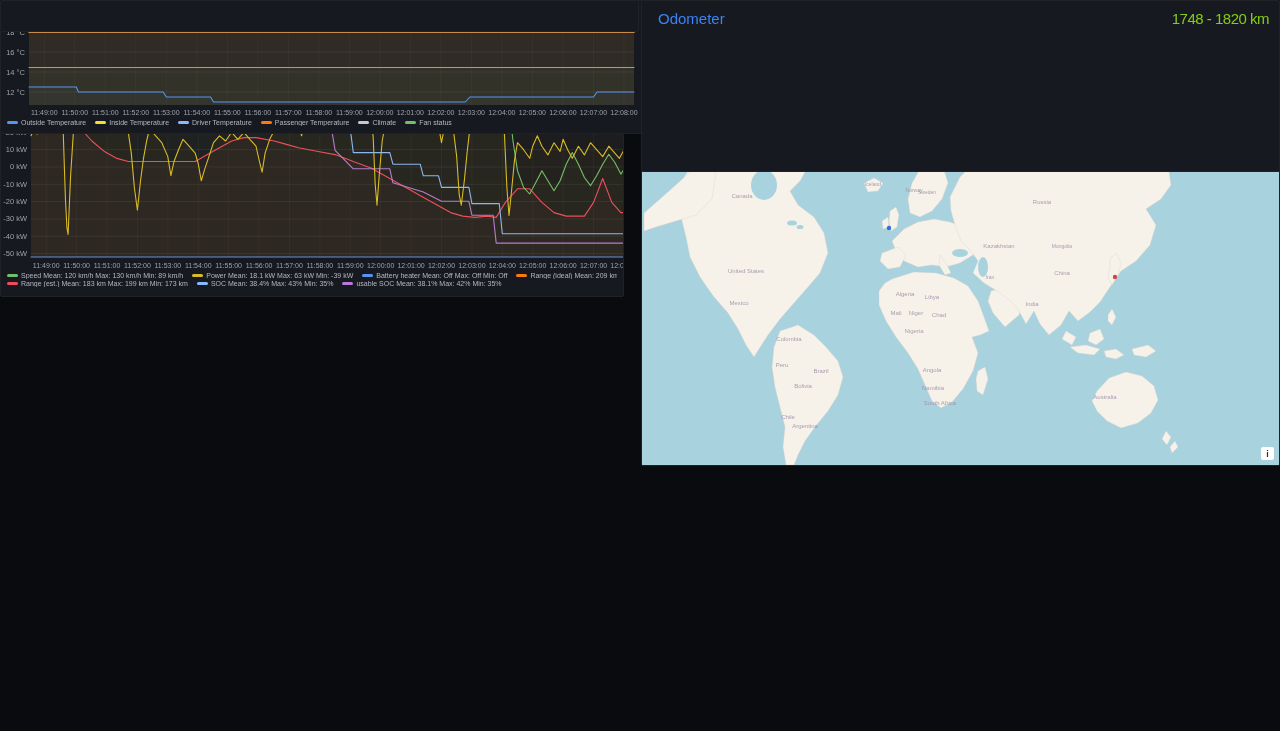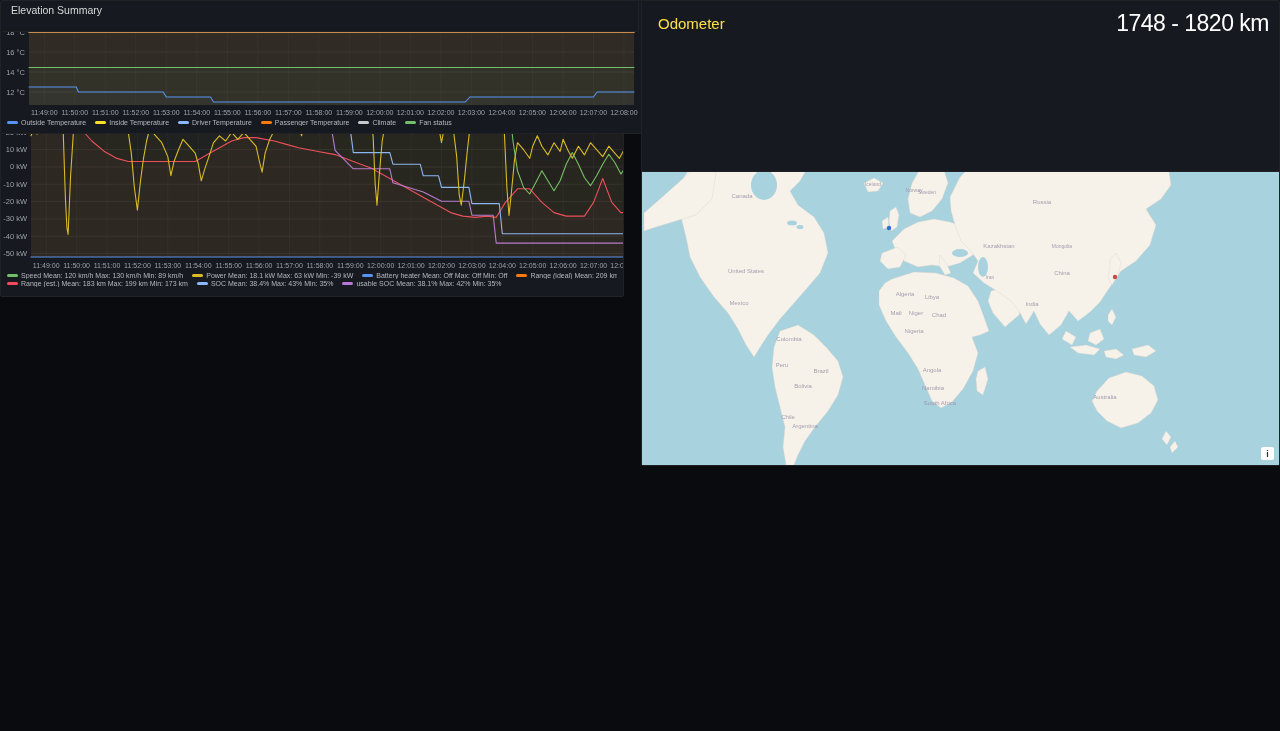--- a/index.html
+++ b/index.html
@@ -28,21 +28,21 @@
   #p-map{left:641px;top:92;width:639px;height:466px}
   #p-odo{left:641px;top:559;width:639px;height:172px}
   
   .chartsvg{display:block}
   .legend{padding:0 6px}
   .lrow{display:flex;gap:9px;margin-top:1px;white-space:nowrap;overflow:hidden}
   .litem{display:flex;align-items:center;gap:3px;font-size:7px;color:#b4b7bd}
   .ldash{width:11px;height:3px;border-radius:1.5px;display:inline-block;flex:none}
   
   .statrow{display:flex;align-items:center;height:100%;padding:0 10px 0 16px}
-  .stitle{font-size:15px;color:#fde047;flex:1}
+  .stitle{font-size:15px;color:#3b82f6;flex:1}
   .sval{font-weight:500}
   .bigval{font-size:25px;letter-spacing:-0.5px}
   .unit{font-size:13px;margin-left:3px}
   .durpanel{display:flex;flex-direction:column;height:100%}
   .dtitle{font-size:9.5px;color:#9da0a8;padding:5px 8px 0}
   .dval{flex:1;display:flex;align-items:center;justify-content:center;font-size:11.5px;color:#6e9fff;padding-bottom:4px}
   
   .esrow{display:flex;padding:0 18px 0 18px;margin-top:2px}
   .eshalf{flex:1;display:flex;align-items:center}
   .eslabel{font-size:8px;color:#9da0a8;flex:1}
@@ -53,21 +53,21 @@
   #mapbody{position:relative;width:637px;height:450px;background:#a9d2df}
   #mapsvg{display:block}
   .land{fill:#f6f2ea;stroke:#d8d2c6;stroke-width:0.5;stroke-opacity:0.7}
   .water{fill:#a9d2df;stroke:none}
   #zoomctl{position:absolute;left:7px;top:7px;width:15px;border:1px solid #9c9c9c;border-radius:3px;overflow:hidden;background:#fff}
   .zbtn{width:13px;height:13px;background:#fff;color:#333;font-size:11px;font-weight:bold;display:flex;align-items:center;justify-content:center;line-height:12px}
   .zbtn:first-child{border-bottom:1px solid #ccc}
   #attrbtn{position:absolute;right:5px;bottom:5px;width:13px;height:13px;background:#fff;border-radius:2px;color:#333;font-size:9px;font-weight:bold;display:flex;align-items:center;justify-content:center}
   
   #p-odo .statrow{height:auto;padding-top:9px}
-  .odoval{font-size:23px;color:#ffffff;letter-spacing:-0.5px}
+  .odoval{font-size:15px;color:#84cc16;letter-spacing:-0.5px}
   .c-green{color:#73bf69}.c-yellow{color:#fade2a}
 </style>
 </head>
 <body>
 
 <div id="topbar">
   <span class="varlabel">Car</span>
   <span class="vardrop">
     <span>null</span>
     <span class="caret">▼</span>
@@ -437,21 +437,20 @@
         </span>
         <span class="litem">
           <span class="ldash" style="background: rgb(115, 191, 105);"></span>
           <span>Fan status</span>
         </span>
       </div>
     </div>
 </div>
 
 <div class="panel" id="p-elevsum">
-  <div class="ptitle" style="padding:3px 10px 0">Elevation Summary</div>
 </div>
 
 <div class="panel" id="p-distance">
   <div class="statrow">
     <span class="stitle">Distance</span>
     <span class="sval bigval c-green">71.90</span>
     <span class="unit c-green" style="align-self:flex-end;margin-bottom:6px">km</span>
   </div>
 </div>
 

